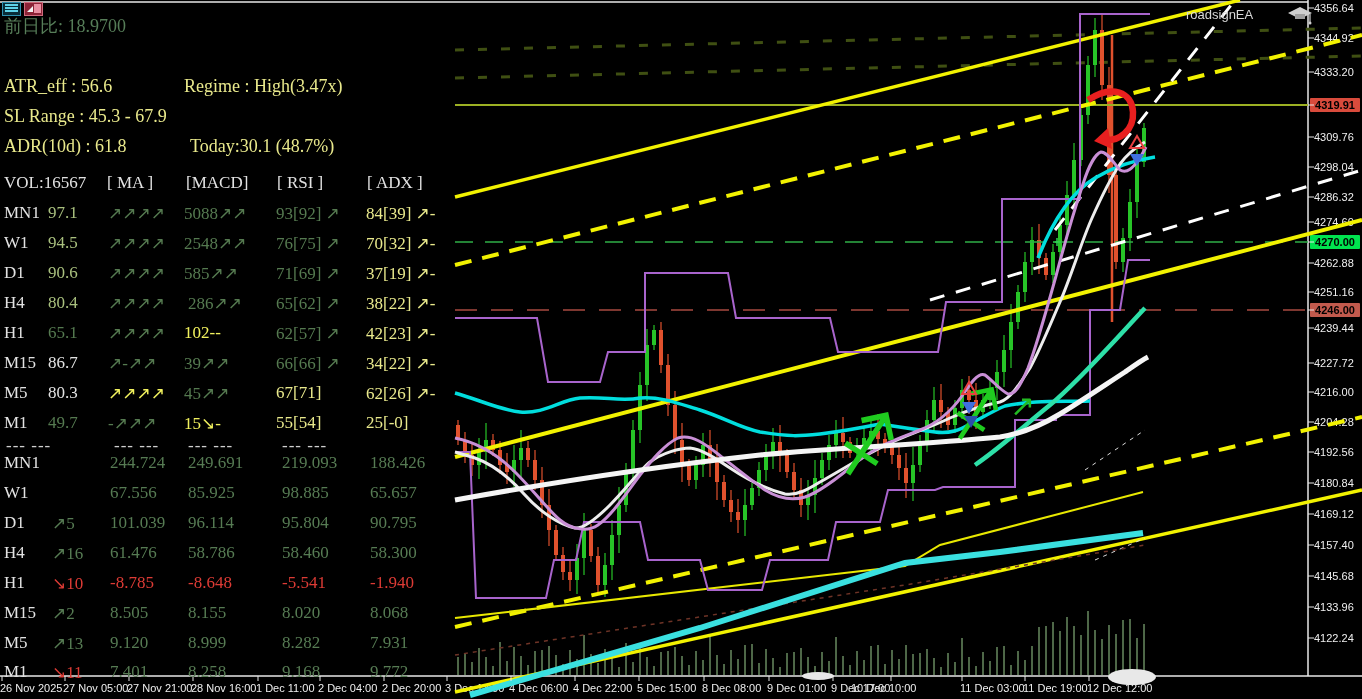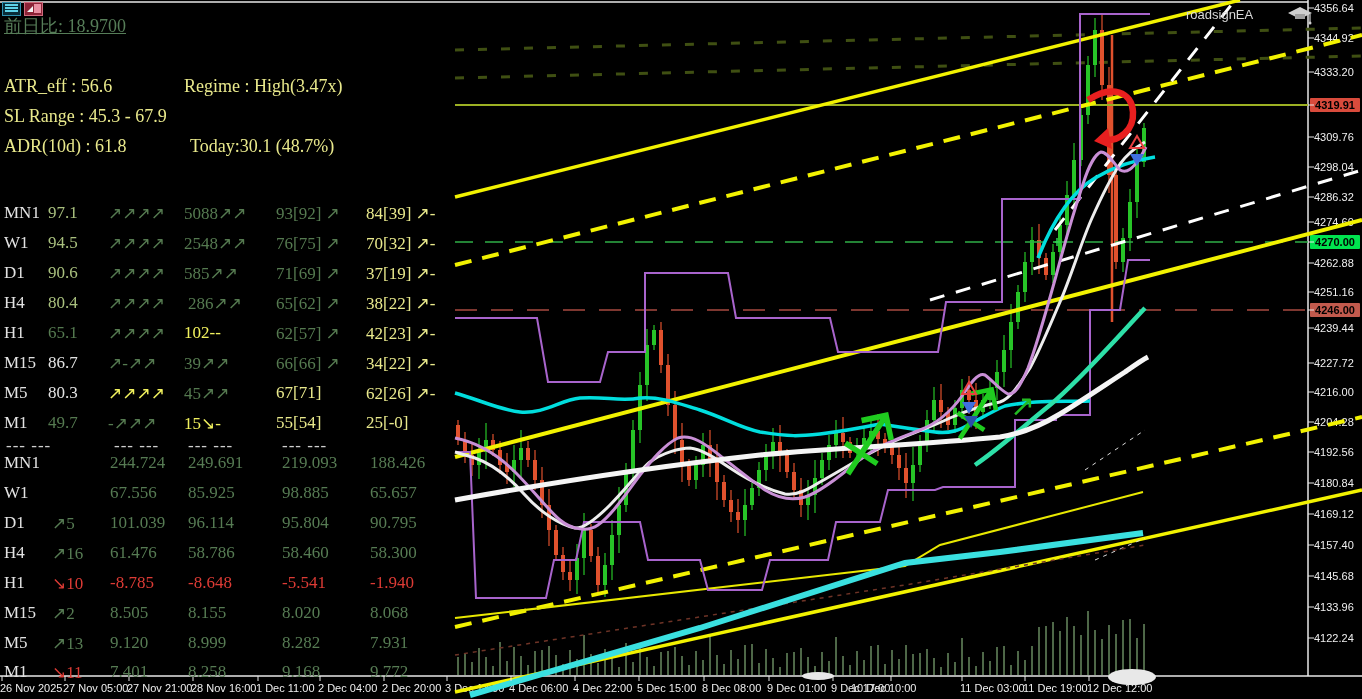--- a/index.html
+++ b/index.html
@@ -2,21 +2,21 @@
 <html><head>
 <meta charset="utf-8">
 <style>
   html,body{margin:0;padding:0;background:#111;}
   .stage{position:relative;width:1362px;height:699px;background:#000;overflow:hidden;
          font-family:"Liberation Serif", serif;}
   svg{position:absolute;left:0;top:0;z-index:1;}
   .overlay{position:absolute;z-index:2;}
   
   .info-line{position:absolute;left:4px;white-space:nowrap;font-size:18px;}
-  .jp{color:#567d58;text-decoration:underline;}
+  .jp{color:#567d58;}
   .yl{color:#e9e98c;}
   .tbl-row{position:absolute;left:0;width:455px;height:24px;font-size:17px;white-space:nowrap;}
   .tbl-row span{position:absolute;white-space:nowrap;}
   .c-w{color:#e2e2e2;}
   .c-g{color:#557a50;}
   .c-pg{color:#a9c07e;}
   .c-y{color:#e9e98c;}
   .c-by{color:#f2f25e;}
   .c-r{color:#dd3b35;}
   .c-g2{color:#567b53;}
@@ -468,20 +468,27 @@
   <div class="overlay info-line yl" style="top:76px">
     <span>ATR_eff : 56.6</span>
     <span style="position:absolute;left:180px">Regime : High(3.47x)</span>
   </div>
   <div class="overlay info-line yl" style="top:106px">SL Range : 45.3 - 67.9</div>
   <div class="overlay info-line yl" style="top:136px">
     <span>ADR(10d) : 61.8</span>
     <span style="position:absolute;left:186px">Today:30.1 (48.7%)</span>
   </div>
 
+  <div class="tbl-row overlay" style="top:173px">
+    <span class="c-w" style="left:4px">VOL:16567</span>
+    <span class="c-w" style="left:107px">[ MA ]</span>
+    <span class="c-w" style="left:186px">[MACD]</span>
+    <span class="c-w" style="left:277px">[ RSI ]</span>
+    <span class="c-w" style="left:367px">[ ADX ]</span>
+  </div>
 
   <div class="tbl-row overlay" style="top:203px">
     <span class="c-w" style="left:4px">MN1</span>
     <span class="c-pg" style="left:48px">97.1</span>
     <span class="c-g" style="left:108px">↗↗↗↗</span>
     <span class="c-g" style="left:184px">5088↗↗</span>
     <span class="c-g" style="left:276px">93[92] ↗</span>
     <span class="c-y" style="left:366px">84[39] ↗-</span>
   </div>
   <div class="tbl-row overlay" style="top:233px">

